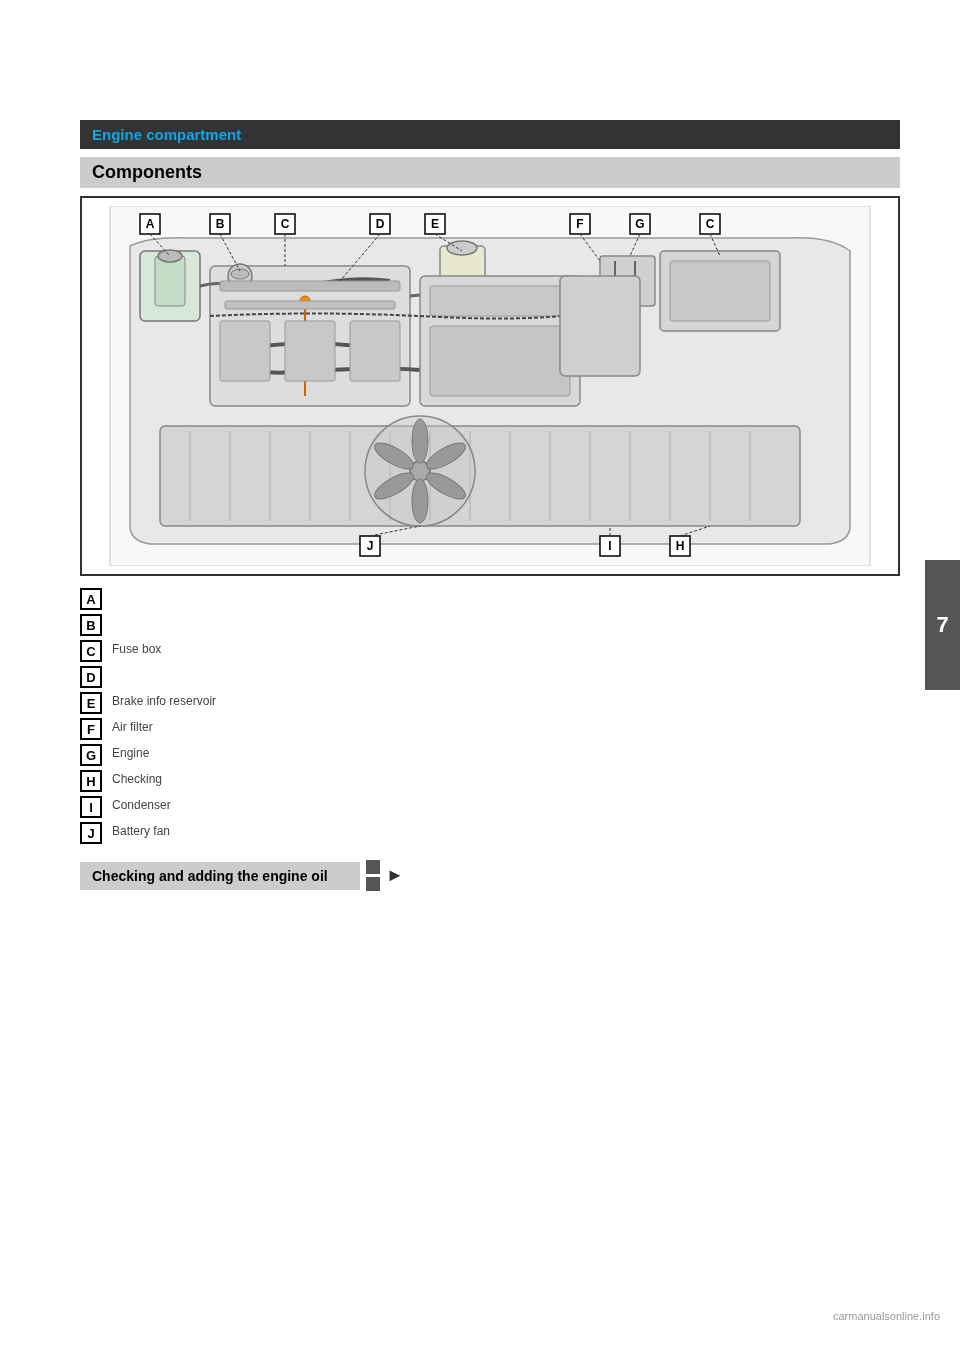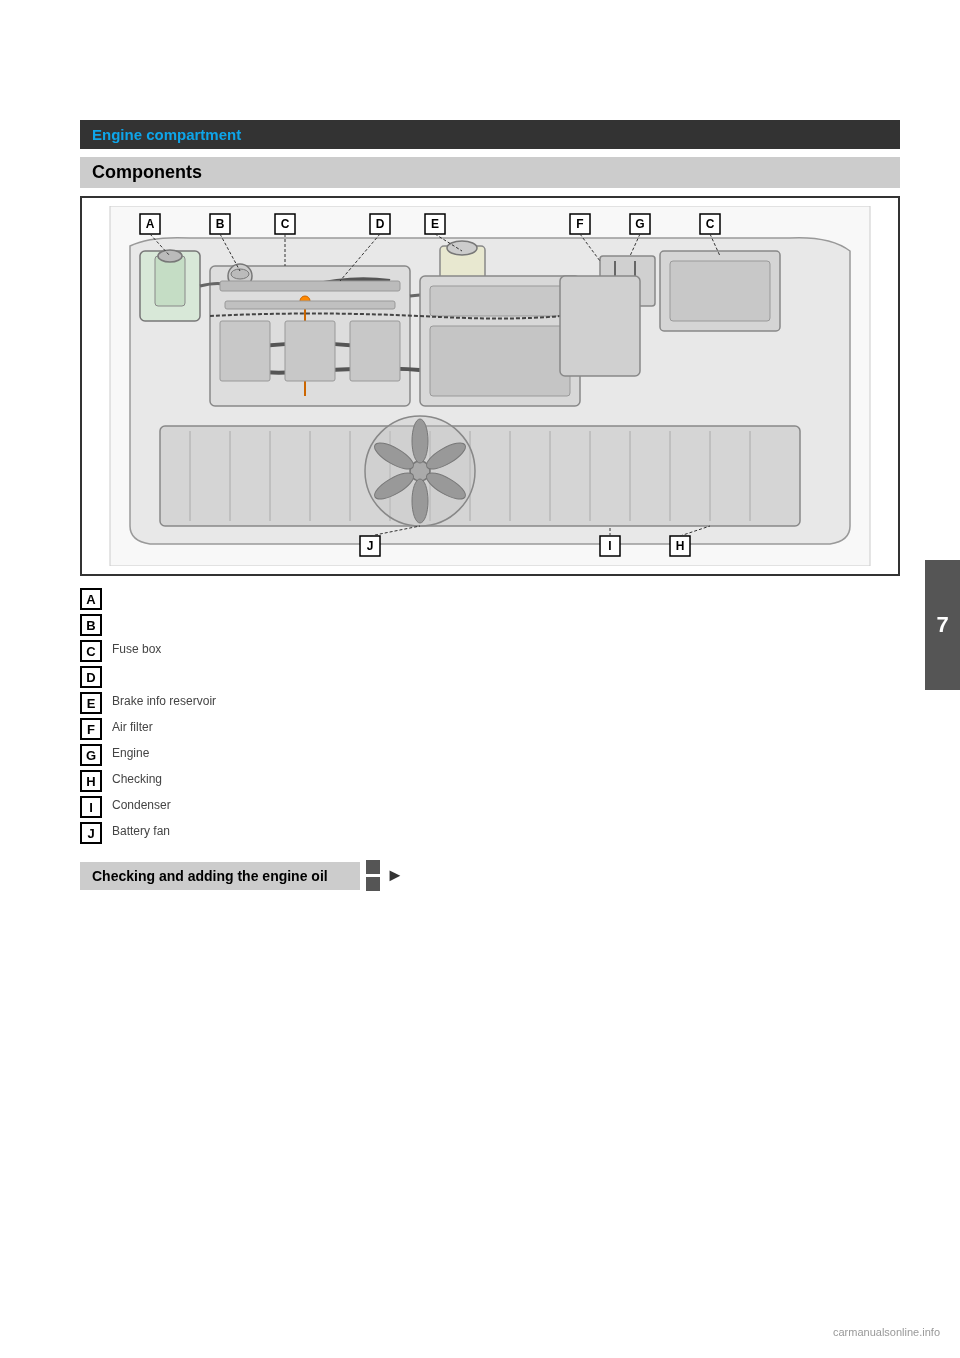--- a/index.html
+++ b/index.html
@@ -128,21 +128,21 @@
 
     .page-tab-number {
       font-size: 22px;
       font-weight: bold;
       color: #fff;
     }
 
     
     .footer-logo {
       position: absolute;
-      bottom: 20px;
+      bottom: 36px;
       right: 20px;
       font-size: 11px;
       color: #999;
     }
 
     
     .deco-squares {
       display: inline-flex;
       flex-direction: column;
       gap: 3px;

